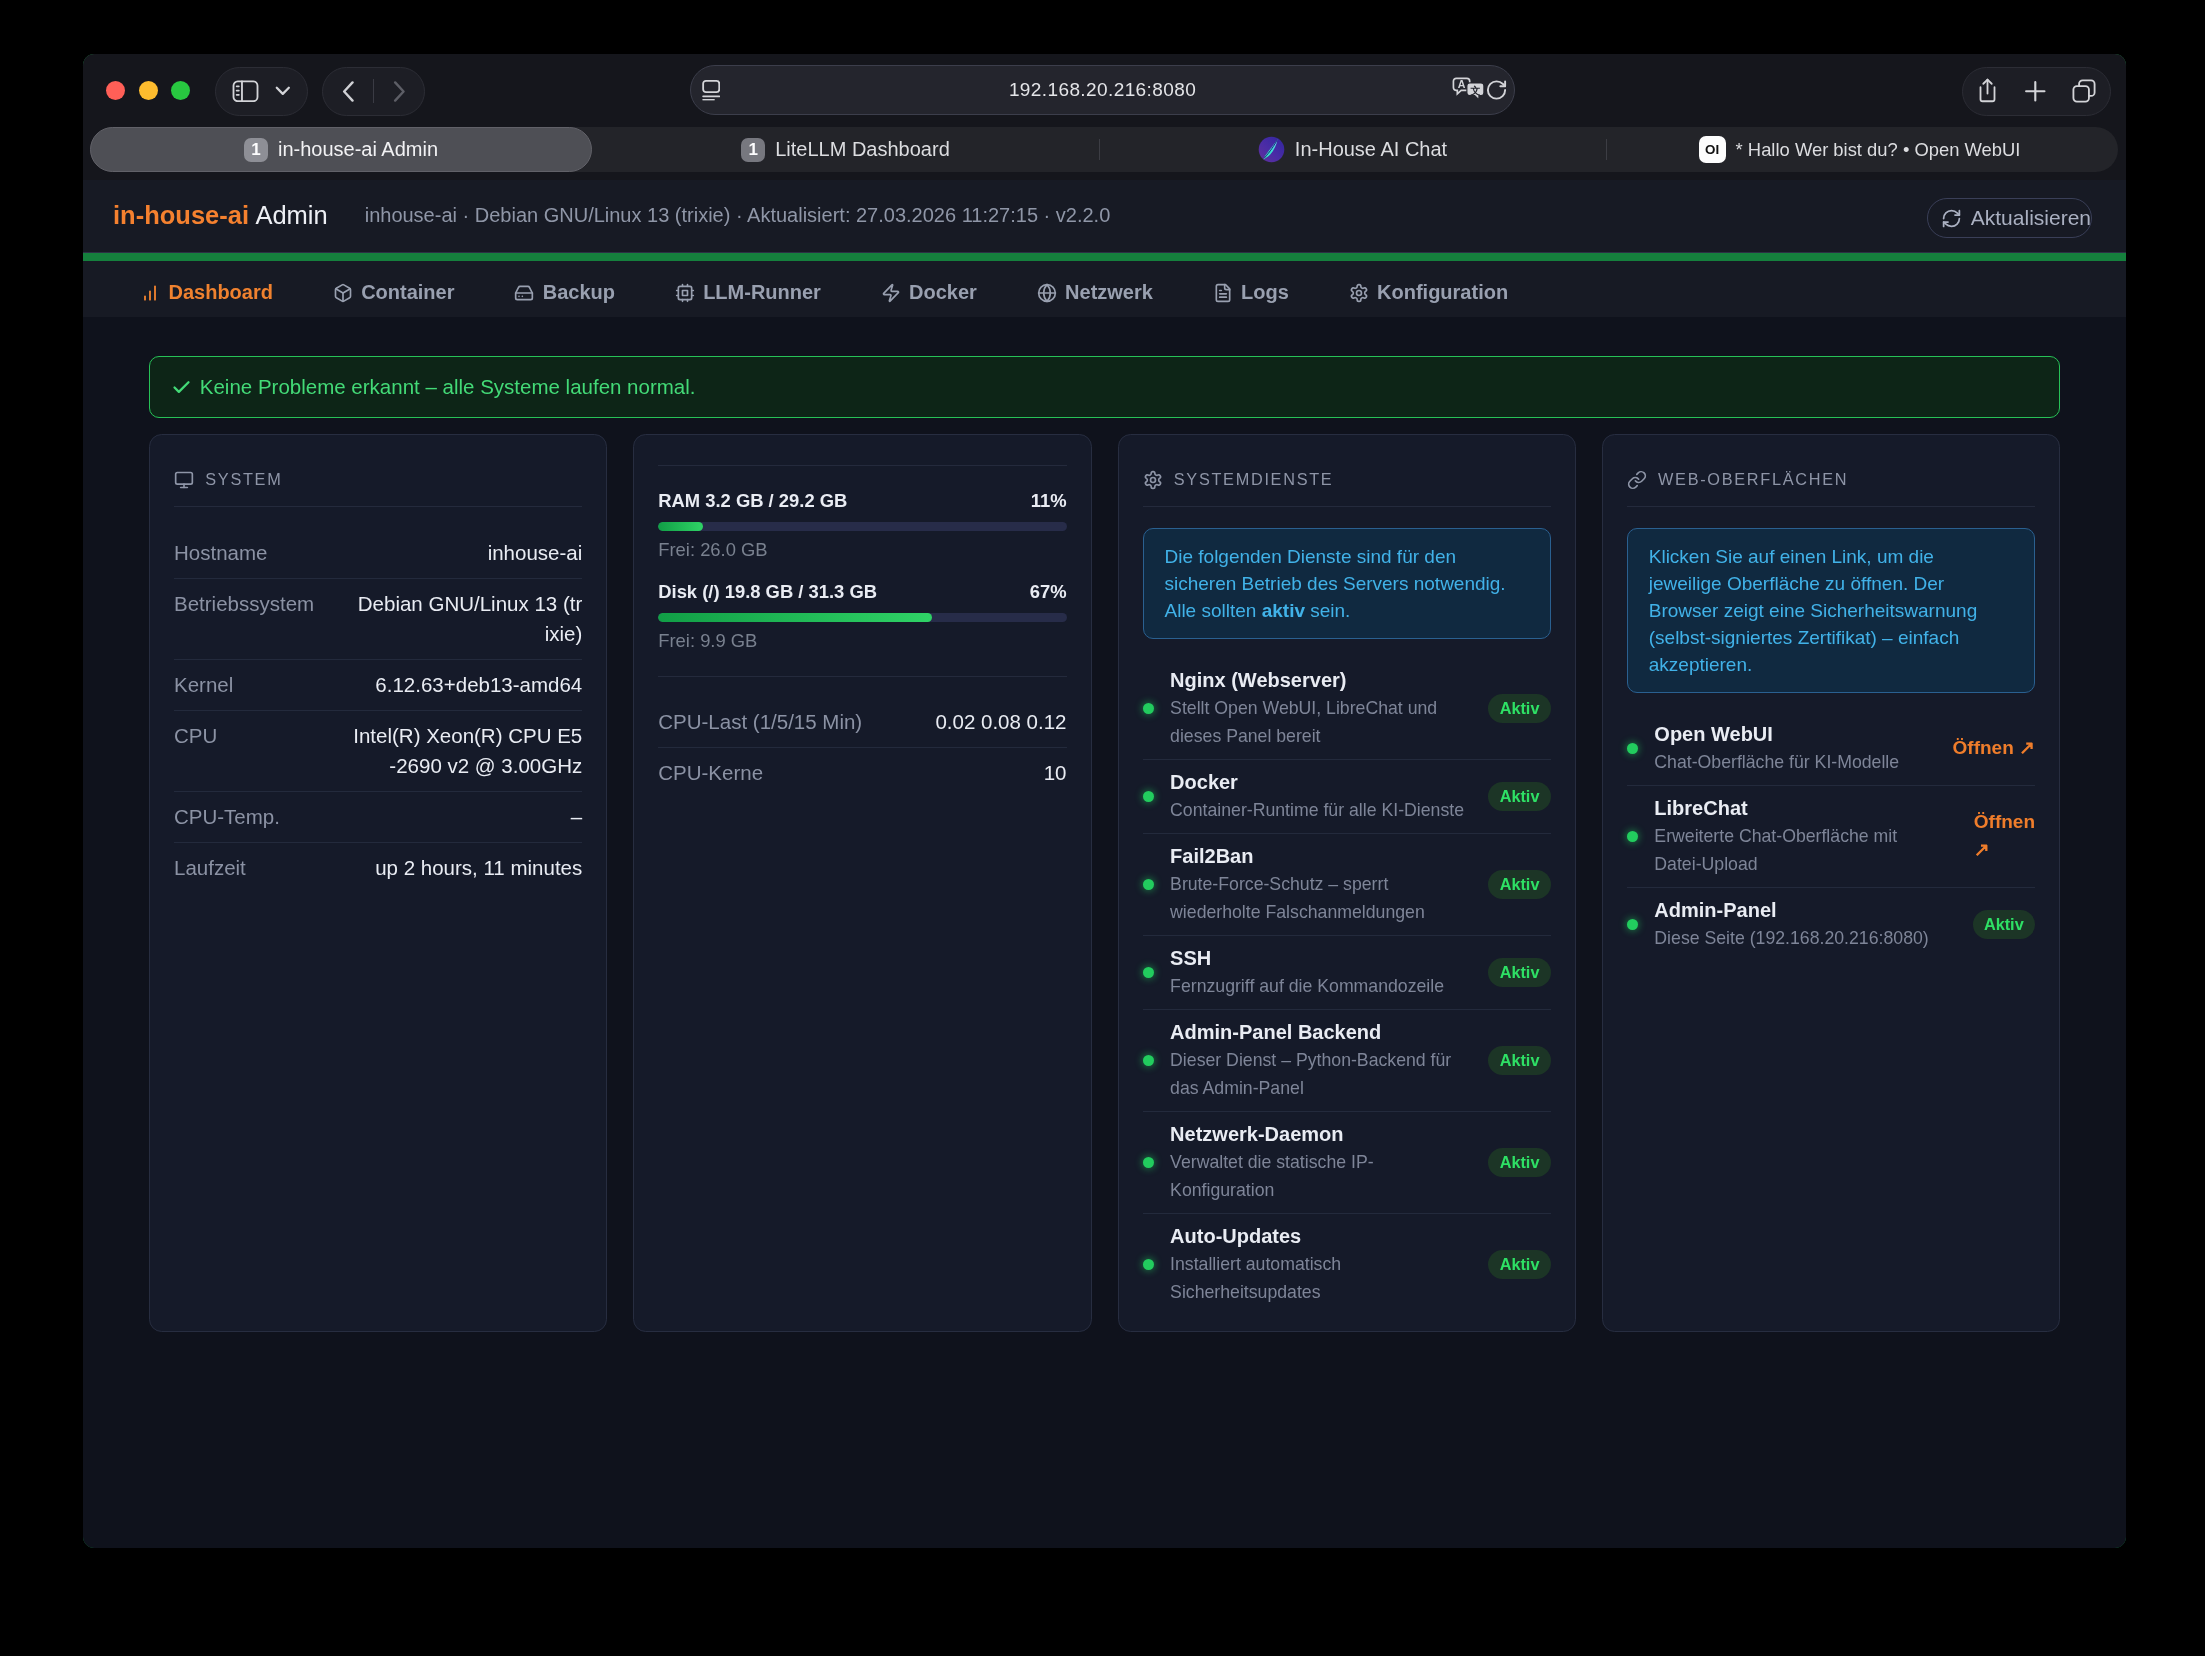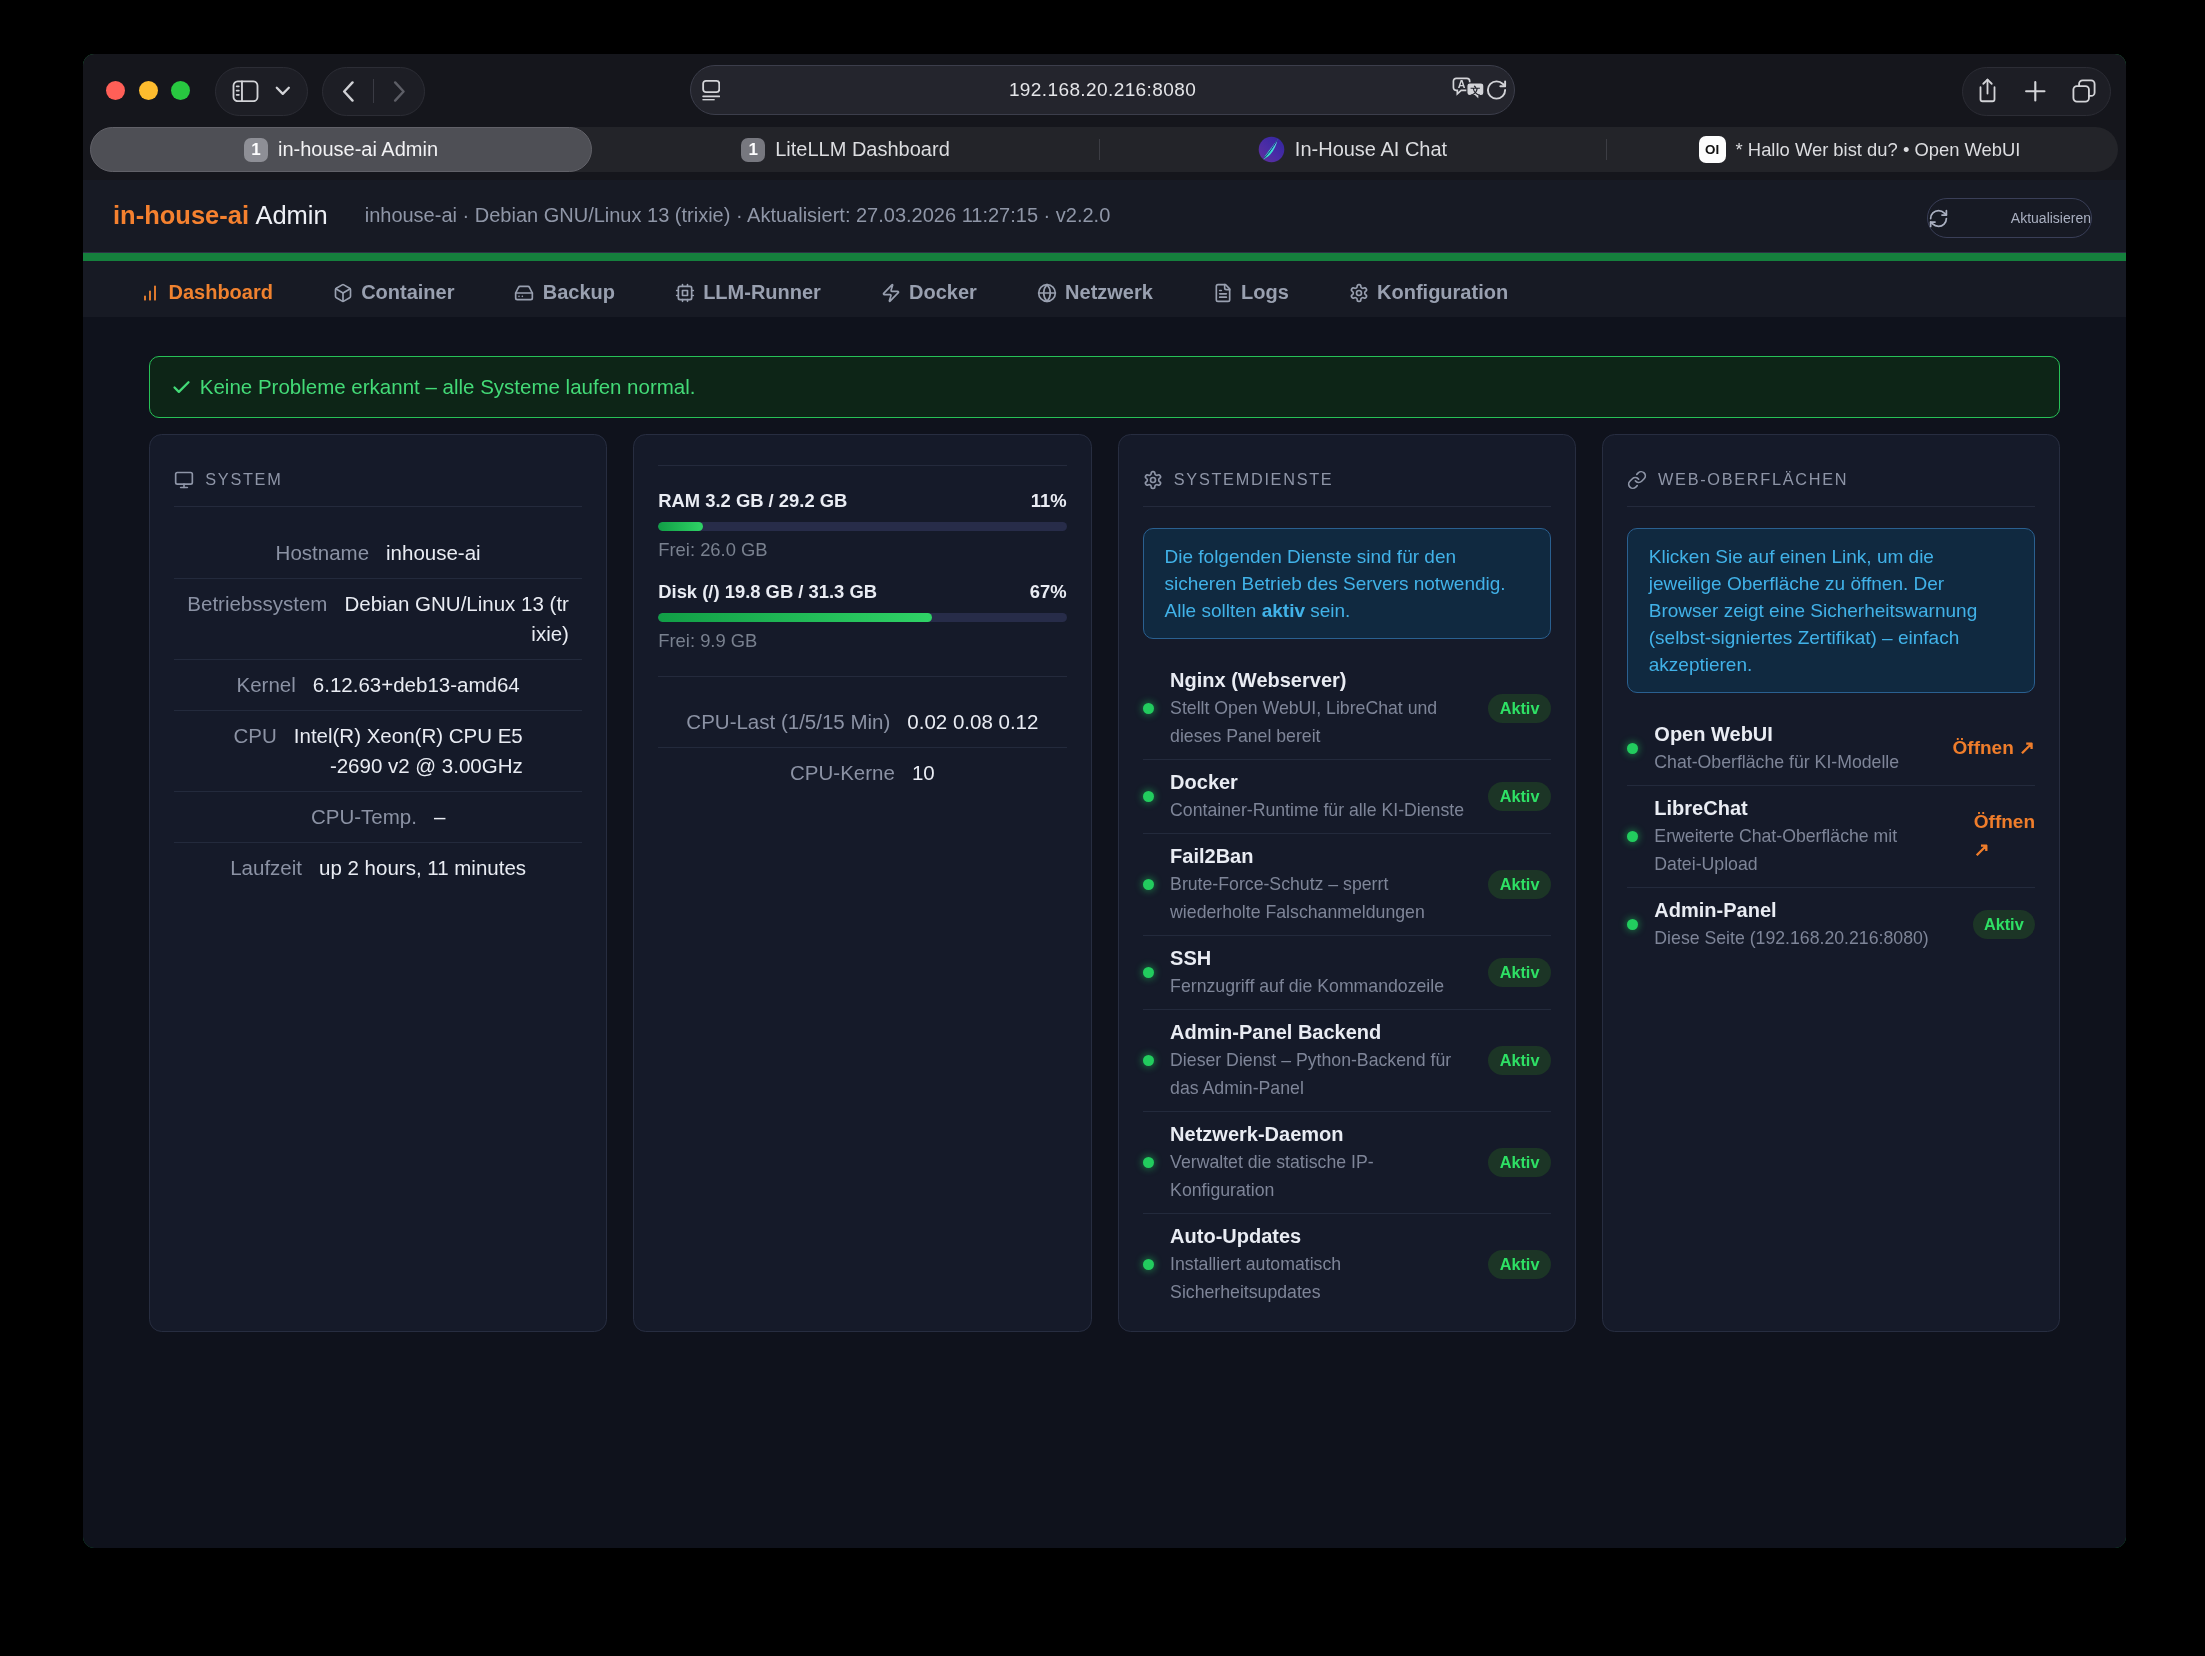--- a/index.html
+++ b/index.html
@@ -31,39 +31,39 @@
 .tab .tsep{position:absolute;left:0;top:12px;width:1.4px;height:21px;background:#3c3d44}
 .badge{width:24px;height:24px;border-radius:7px;background:#94959c;color:#fdfdfe;font-size:17px;font-weight:bold;display:flex;align-items:center;justify-content:center}
 .tab.active .badge{background:#8e8f96}
 .oiicon{width:27px;height:27px;border-radius:7px;background:#fdfdfd;color:#111;font-size:13.4px;font-weight:bold;display:flex;align-items:center;justify-content:center;letter-spacing:0}
 
 .phead{position:absolute;left:0;top:126px;width:100%;height:73px;background:#171a24;border-bottom:1.4px solid #2c3044}
 .brandrow{position:absolute;left:30px;top:0;height:71px;display:flex;align-items:center}
 .brand{font-size:25.5px;font-weight:bold;color:#f5812f}
 .brand .adm{color:#edeff4;font-weight:normal;margin-left:6.4px}
 .meta{font-size:20px;color:#8f96a7;margin-left:37px}
-.refbtn{position:absolute;right:34px;top:18.4px;width:165px;height:40px;border:1.4px solid #3a3f58;border-radius:20.5px;display:flex;align-items:center;justify-content:space-between;gap:8.5px;color:#aab0c1;font-size:14px}
+.refbtn{position:absolute;right:34px;top:18.4px;width:165px;height:40px;border:1.4px solid #3a3f58;border-radius:20.5px;display:flex;align-items:center;justify-content:flex-end;gap:8.5px;color:#aab0c1;font-size:21px}
 
 .pnav{position:absolute;left:0;top:207px;width:100%;height:64px;background:#171a24;border-bottom:1.4px solid #262a40;display:flex;padding-left:30px}
 .ni{display:flex;align-items:center;gap:8.5px;padding:0 27px;margin-right:5.7px;font-size:20px;font-weight:600;color:#99a0b0;position:relative}
 .ni svg{display:block}
 .ni.active{color:#f0822f}
 .ni.active:after{content:"";position:absolute;left:0;right:0;bottom:-1.4px;height:3.5px;background:#f0822f}
 .tick{position:absolute;left:905px;bottom:0;width:2.1px;height:4.2px;background:#a55d22}
 
 .main{position:absolute;left:0;top:263px;width:100%;height:1231px;background:#0f121c;padding:39px 66px 0}
 .alert{height:62px;border:1.4px solid #27c157;border-radius:10px;background:#0d2517;display:flex;align-items:center;padding:0 21px;gap:7.8px;color:#43da77;font-size:20.5px}
 .alert svg{flex:0 0 auto}
 .grid{margin-top:16.3px;display:grid;grid-template-columns:repeat(4,1fr);gap:26px;height:898px}
 .card{background:#151a29;border:1.4px solid #272d40;border-radius:12.7px;padding:24px;overflow:hidden}
 .chead{display:flex;align-items:center;gap:11.3px;height:41px;color:#8e95a7}
 .chead .ct{font-size:16.3px;font-weight:normal;letter-spacing:1.7px}
 .cdiv{height:0.7px;background:#242a3c;margin:5.7px 0 21px}
 
-.krow{display:flex;justify-content:center;gap:17px;padding:10px 0;border-bottom:0.7px solid #232a3c;font-size:20.5px;line-height:30px}
+.krow{display:flex;justify-content:space-between;gap:17px;padding:10px 0;border-bottom:0.7px solid #232a3c;font-size:20.5px;line-height:30px}
 .krow:last-child{border-bottom:none}
 .krow .kl{color:#8b92a4;flex:0 0 auto}
 .krow .kv{color:#e9ecf3;font-weight:500;text-align:right}
 
 .resline{display:flex;justify-content:space-between;font-size:18.4px;line-height:28px;font-weight:bold;color:#e9ecf3}
 .track{margin-top:7px;height:9.2px;border-radius:5px;background:#272c49;overflow:hidden}
 .fill{height:100%;border-radius:5px;background:linear-gradient(90deg,#119e46,#2fd366)}
 .frei{margin-top:5.7px;font-size:18.4px;line-height:25.5px;color:#79818f}
 .rdiv{height:0.7px;background:#242a3c;margin:22.6px 0 21px}
 

